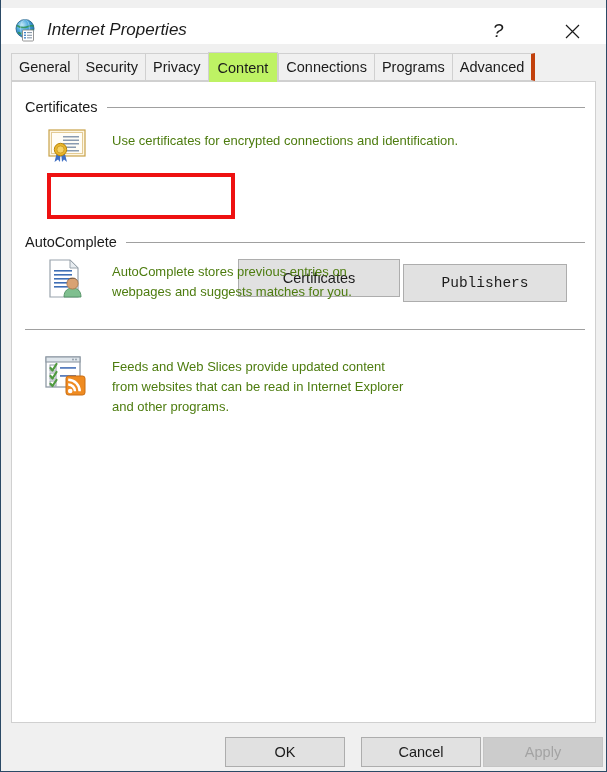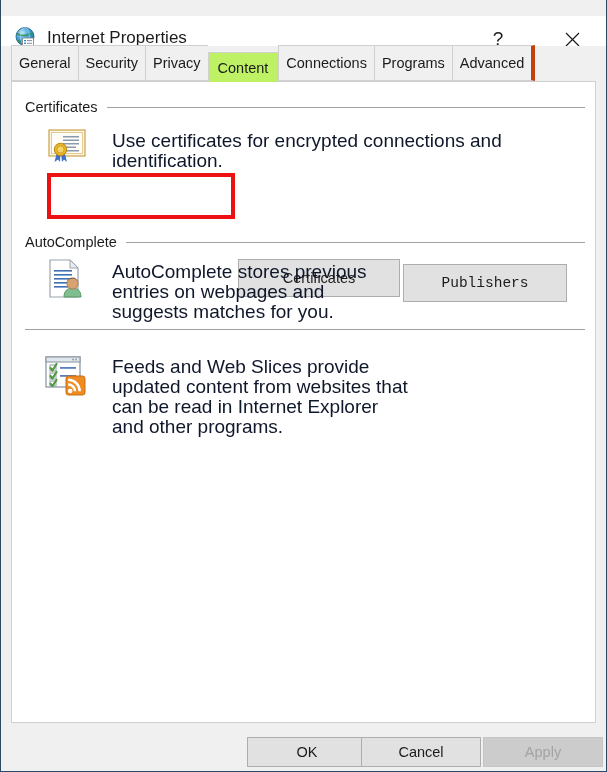--- a/index.html
+++ b/index.html
@@ -21,24 +21,25 @@
     height: 772px;
     box-sizing: border-box;
     border: 1px solid #2b4a66;
     border-top: none;
     background: #f0f0f0;
   }
 
   
   #titlebar {
     position: absolute;
-    left: 0; top: 16px;
+    left: 0; top: 8px;
     width: 605px;
     height: 36px;
     background: #ffffff;
+    font-style: italic;
   }
   #title-icon {
     position: absolute;
     left: 13px; top: 10px;
     width: 24px; height: 24px;
   }
   #title-text {
     position: absolute;
     left: 46px; top: 9px;
     font-size: 17px;
@@ -72,21 +73,21 @@
   #tabs {
     position: absolute;
     left: 10px;
     bottom: 2px;
     display: flex;
     align-items: flex-end;
     height: 30px;
   }
   .tab {
     box-sizing: border-box;
-    height: 36px;
+    height: 28px;
     padding: 0 7px;
     margin: 0;
     background: #f0f0f0;
     border: 1px solid #d0d0d0;
     border-right: none;
     display: flex;
     align-items: center;
     justify-content: center;
     font-size: 14.5px;
     color: #1b1b1b;
@@ -132,22 +133,22 @@
     padding-right: 9px;
   }
   .group-header .rule {
     flex: 1;
     height: 1px;
     background: #a0a0a0;
   }
 
   .desc {
     position: absolute;
-    font-size: 19px;
-    color: #0f172a;
+    font-size: 13px;
+    color: #4d7c0f;
     line-height: 20px;
   }
 
   .icon-box {
     position: absolute;
     width: 42px;
     height: 42px;
   }
 
   
@@ -206,21 +207,21 @@
     display: flex;
     align-items: center;
     justify-content: center;
     cursor: default;
   }
   .footer-btn.disabled {
     background: #cccccc;
     border: 1px solid #c4c4c4;
     color: #a3a3a3;
   }
-  #ok-button { left: 246px; }
+  #ok-button { left: 224px; }
   #cancel-button { left: 360px; }
   #apply-button { left: 482px; justify-content: center; }
 </style>
 </head>
 <body>
 
 <div id="window">
 
   <div id="titlebar">
 

